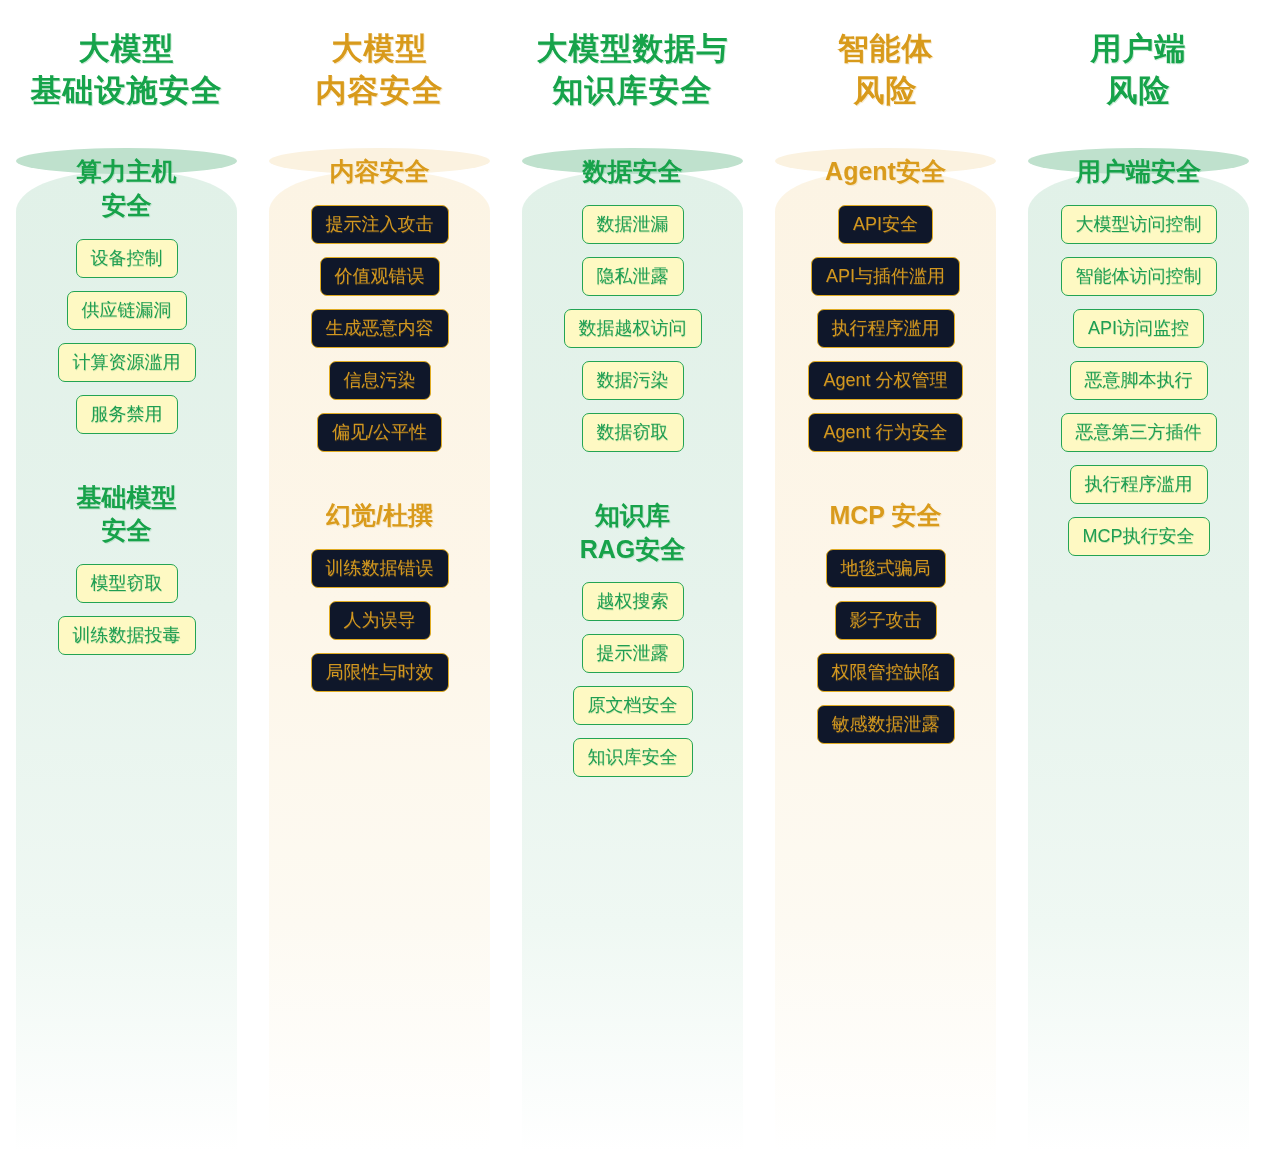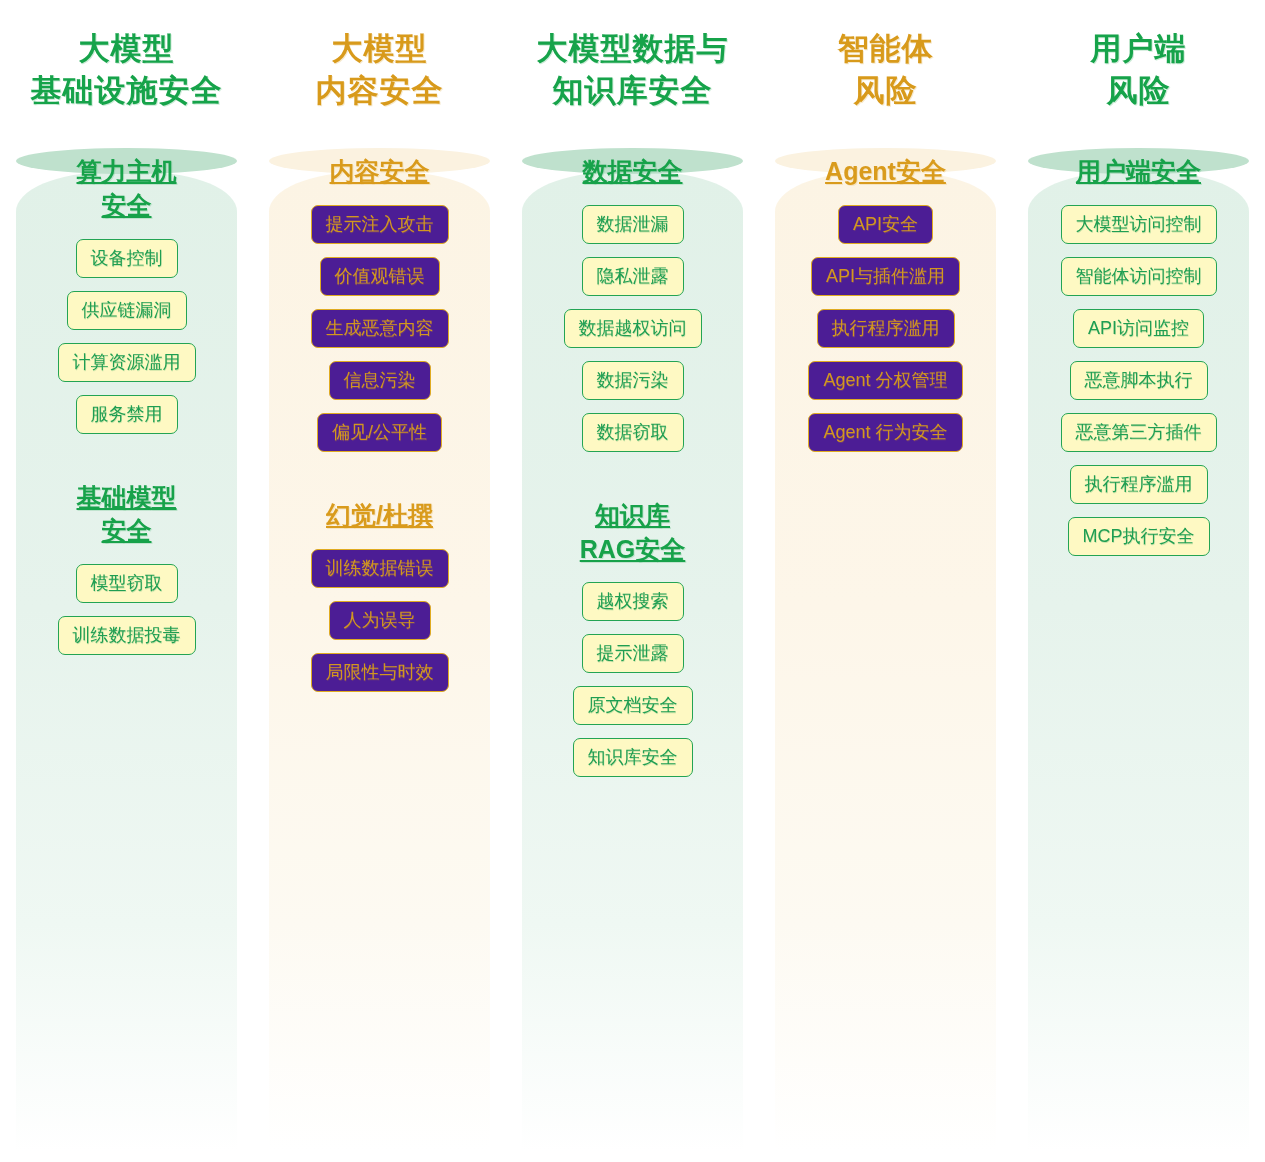--- a/index.html
+++ b/index.html
@@ -89,21 +89,20 @@
   }
   .group + .group{ margin-top:34px; }
 
   .group-title{
     text-align:center;
     font-size:25px;
     font-weight:bold;
     line-height:1.35;
     white-space:pre-line;
     margin-bottom:16px;
-    text-decoration:underline;
   }
   .group-title.green{ color:#17a24a; text-shadow:1px 1px 0 rgba(22,163,74,.18); }
   .group-title.amber{ color:#d99b1c; text-shadow:1px 1px 0 rgba(216,154,27,.18); }
 
   .tag{
     display:inline-block;
     padding:9px 14px 10px 14px;
     margin:0 0 13px 0;
     border-radius:7px;
     border:1.6px solid;
@@ -112,21 +111,21 @@
     white-space:nowrap;
     box-sizing:border-box;
   }
   .tag.green{
     background:#fef9c3;
     border-color:#23a454;
     color:#1f9e52;
     text-shadow:0.6px 0.6px 0 rgba(31,158,82,.22);
   }
   .tag.amber{
-    background:#4c1d95;
+    background:#0f172a;
     border-color:#e0ab21;
     color:#d2971f;
     text-shadow:0.6px 0.6px 0 rgba(210,151,31,.22);
   }
 </style>
 </head>
 <body>
 
 <div id="board">
     <div class="column">
@@ -203,20 +202,27 @@
       <div class="pillar-cap amber"></div>
       <div class="pillar-body amber"></div>
       <div class="col-content">
         <div class="group">
           <div class="group-title amber">Agent安全</div>
           <div class="tag amber">API安全</div>
           <div class="tag amber">API与插件滥用</div>
           <div class="tag amber">执行程序滥用</div>
           <div class="tag amber">Agent 分权管理</div>
           <div class="tag amber">Agent 行为安全</div>
+        </div>
+        <div class="group">
+          <div class="group-title amber">MCP 安全</div>
+          <div class="tag amber">地毯式骗局</div>
+          <div class="tag amber">影子攻击</div>
+          <div class="tag amber">权限管控缺陷</div>
+          <div class="tag amber">敏感数据泄露</div>
         </div>
       </div>
     </div>
     <div class="column">
       <div class="col-title green">用户端
 风险</div>
       <div class="pillar-cap green"></div>
       <div class="pillar-body green"></div>
       <div class="col-content">
         <div class="group">

